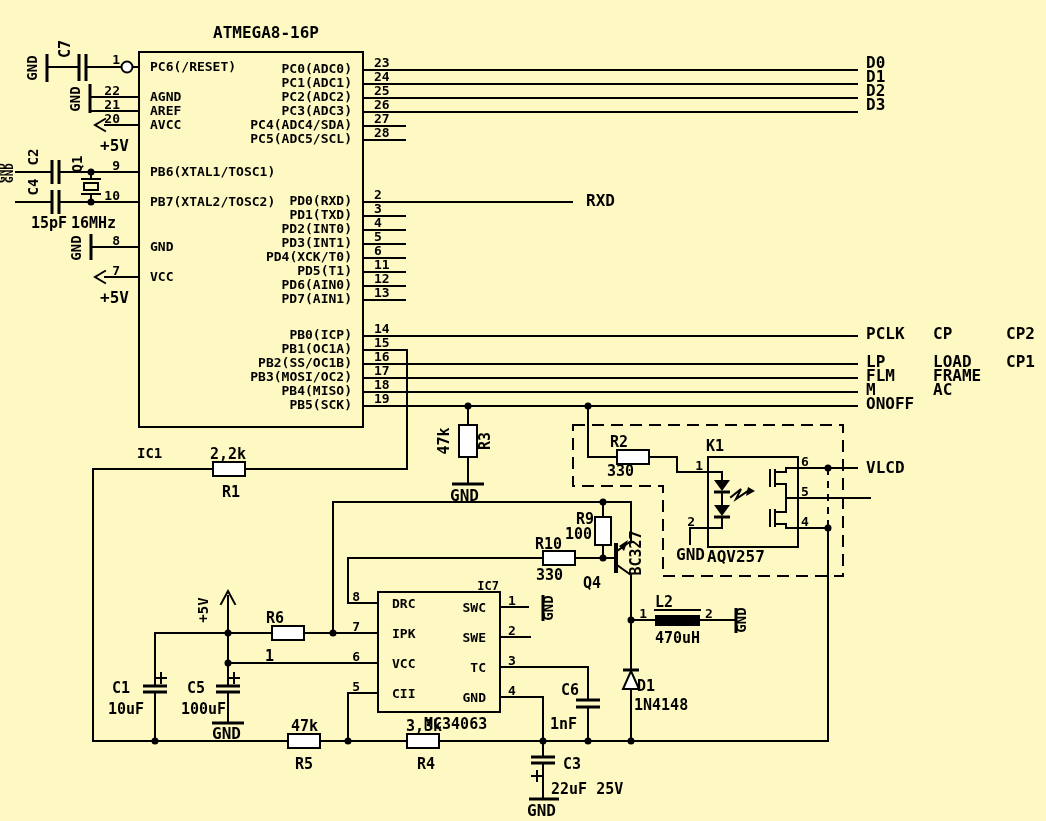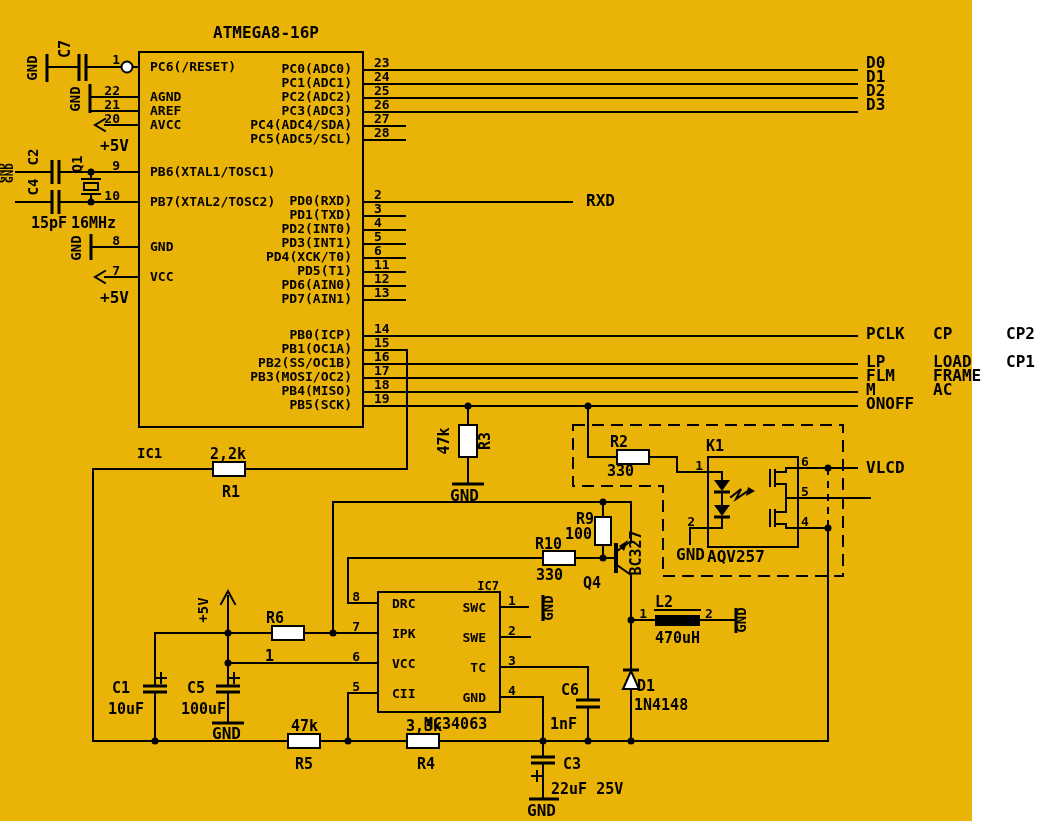--- a/index.html
+++ b/index.html
@@ -1,16 +1,16 @@
 <!DOCTYPE html>
 <html><head>
 <meta charset="utf-8">
 <style>
   html,body{margin:0;padding:0;background:#ffffff;}
-  .stage{width:972px;height:821px;position:relative;background:#eab308;text-decoration:underline;}
+  .stage{width:1046px;height:821px;position:relative;background:#fef9c3;text-decoration:underline;}
   svg{display:block;}
   .w{stroke:#000;stroke-width:2;fill:none;stroke-linecap:square;}
   .w3{stroke:#000;stroke-width:3;fill:none;stroke-linecap:butt;}
   .w4{stroke:#000;stroke-width:4;fill:none;stroke-linecap:butt;}
   .box{stroke:#000;stroke-width:2;fill:none;}
   .rbody{stroke:#000;stroke-width:2;fill:#fff;}
   .dash{stroke:#000;stroke-width:2;fill:none;stroke-dasharray:12 7;}
   .dash2{stroke:#000;stroke-width:2;fill:none;stroke-dasharray:7 6;}
   .dot{fill:#000;stroke:none;}
   .fill{fill:#000;stroke:none;}

